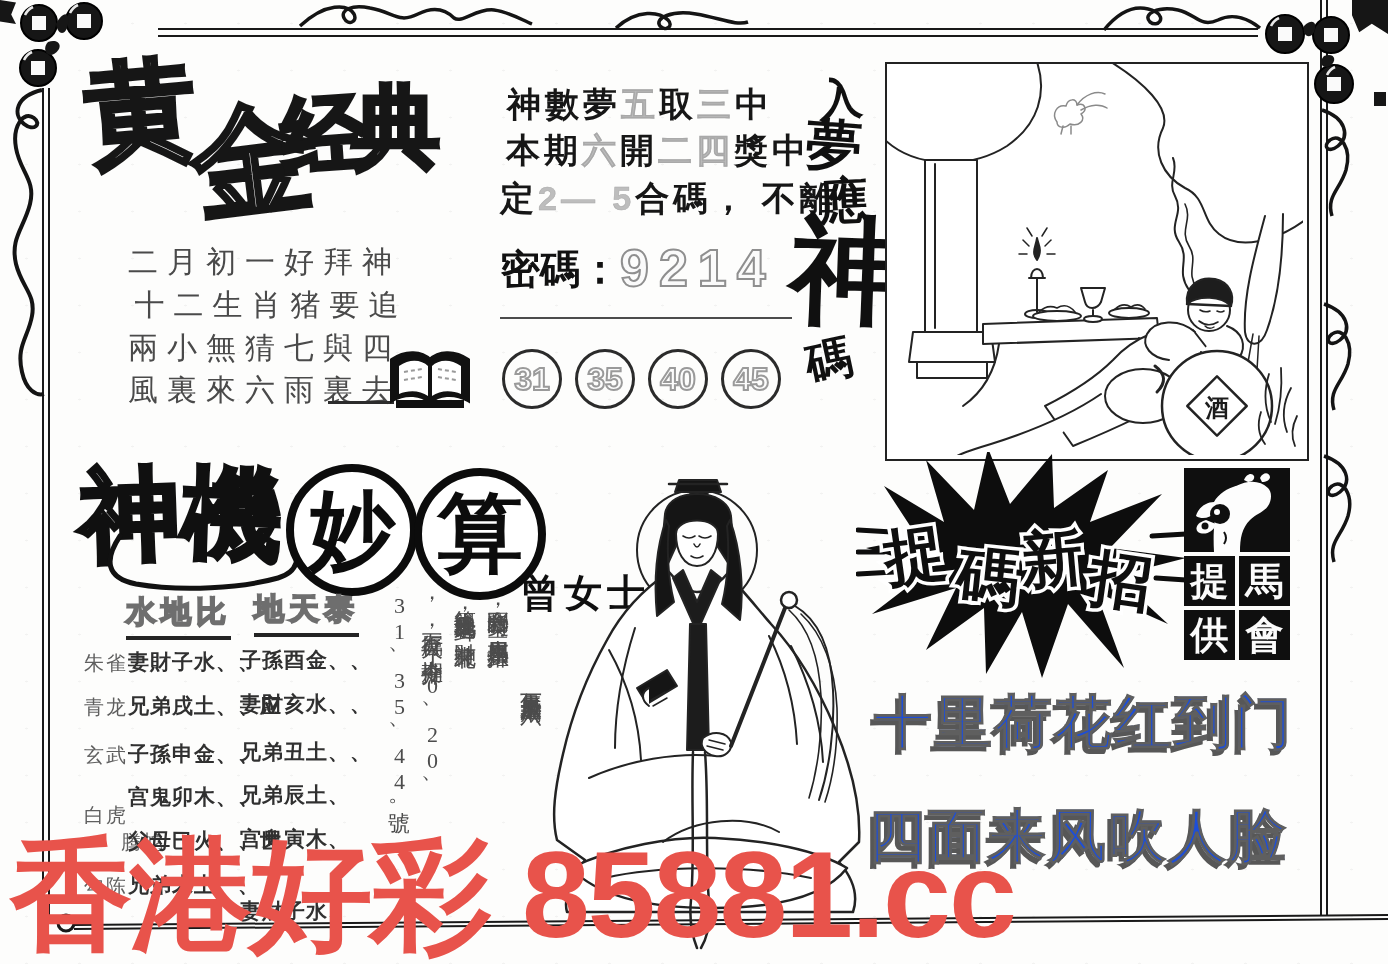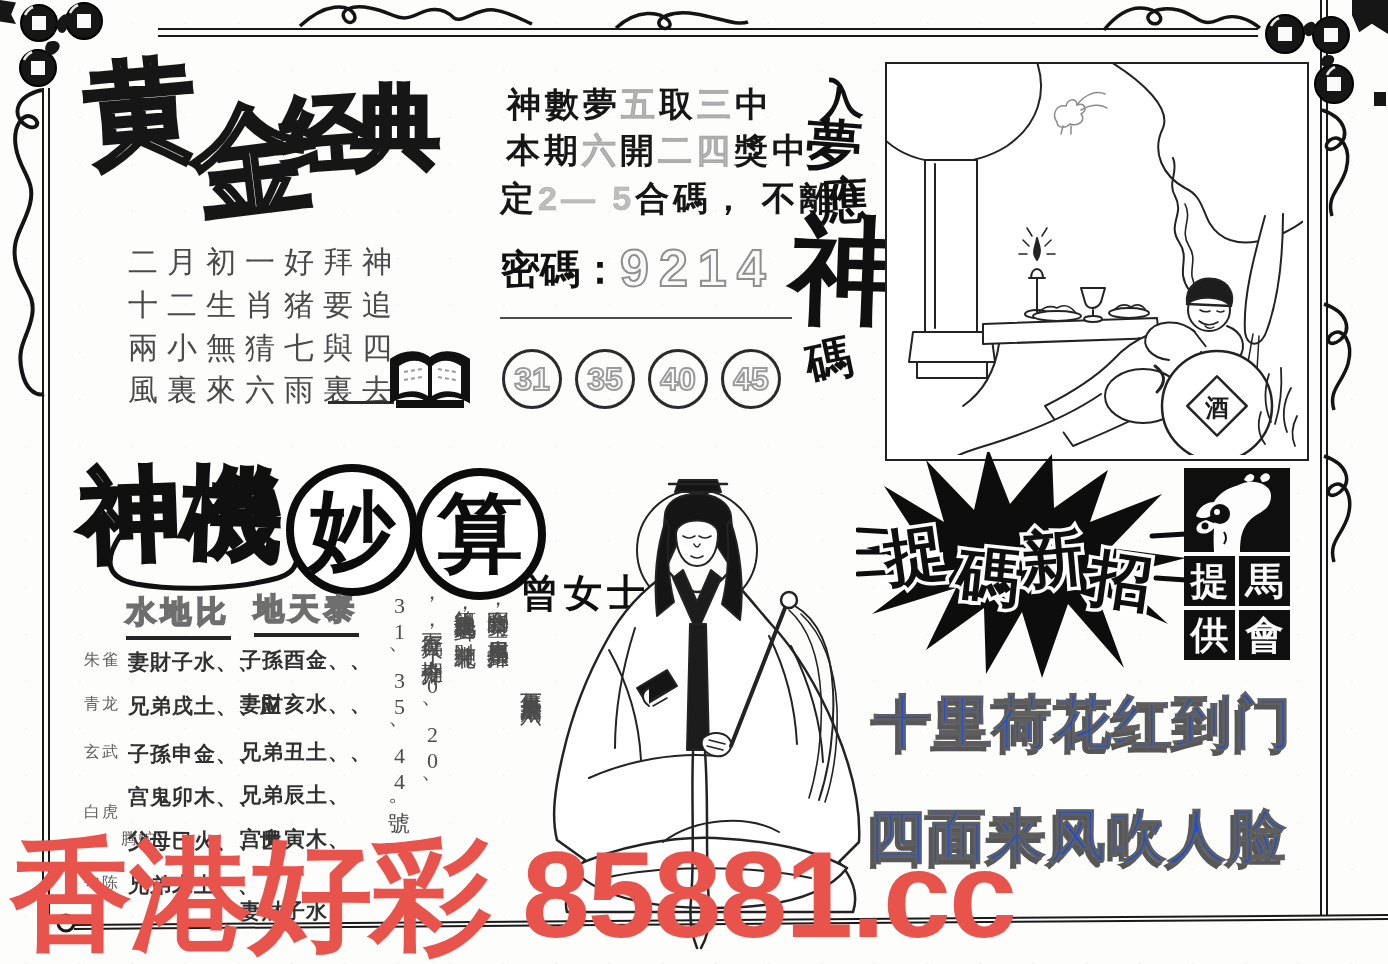--- a/index.html
+++ b/index.html
@@ -42,21 +42,21 @@
   .illu-frame{left:885px;top:62px;width:420px;height:395px;border:2px solid #222;background:#fff;}
 
   
   .seal-char{position:absolute;font-size:100px;font-weight:bold;line-height:1;color:#ffffff;-webkit-text-stroke:4px #101010;}
   .circle-char{position:absolute;width:116px;height:116px;border:8px solid #0c0c0c;border-radius:50%;background:#fff;display:flex;align-items:center;justify-content:center;}
   .circle-char span{font-size:86px;font-weight:bold;color:#0c0c0c;line-height:1;}
   .author{left:521px;top:568px;font-size:38px;font-weight:bold;color:#0f0f0f;letter-spacing:5px;}
 
   
   .hex-h{position:absolute;font-size:30px;font-weight:bold;letter-spacing:5px;color:#fdfdfd;-webkit-text-stroke:2px #6e6e6e;border-bottom:4px solid #242424;padding-bottom:3px;}
-  .god{position:absolute;font-size:16px;color:#5f5f5f;letter-spacing:2px;}
+  .god{position:absolute;font-size:20px;color:#5f5f5f;letter-spacing:2px;}
   .cell{position:absolute;font-size:21px;font-weight:bold;color:#303030;letter-spacing:1px;white-space:nowrap;}
 
   
   .fortune{left:383px;top:593px;height:348px;writing-mode:vertical-rl;text-orientation:upright;font-size:22px;color:#4c4c4c;letter-spacing:1px;line-height:33px;}
   .fortune .col{white-space:nowrap;}
   .fortune .col.first{padding-top:82px;}
 
   
   .horse-box{left:1184px;top:468px;width:106px;height:84px;background:#0f0f0f;}
   .jc-grid{left:1184px;top:556px;width:106px;display:grid;grid-template-columns:51px 51px;grid-auto-rows:50px;gap:4px;}
@@ -141,21 +141,21 @@
 
 <div>
   <span class="gc-char" style="left:86px;top:58px;font-size:110px;transform:rotate(-5deg);">黄</span>
   <span class="gc-char" style="left:192px;top:102px;font-size:120px;transform:rotate(-7deg);">金</span>
   <span class="gc-char" style="left:282px;top:94px;font-size:84px;transform:rotate(-4deg);">经</span>
   <span class="gc-char" style="left:352px;top:84px;font-size:88px;">典</span>
 </div>
 
 <div>
   <div class="poem-line" style="top:242px;">二月初一好拜神</div>
-  <div class="poem-line" style="top:285px;">十二生肖猪要追</div>
+  <div class="poem-line" style="top:285px;text-align:center;">十二生肖猪要追</div>
   <div class="poem-line" style="top:328px;">兩小無猜七與四</div>
   <div class="poem-line" style="top:370px;">風裏來六雨裏去</div>
   <div class="abs poem-underline"></div>
 </div>
 
 <svg class="abs" style="left:386px;top:348px;" width="88" height="66">
   <path d="M6 12 C20 2 36 4 44 12 C52 4 68 2 82 12 L82 52 C68 44 52 46 44 54 C36 46 20 44 6 52 Z" fill="#111" stroke="#111" stroke-width="4"></path>
   <path d="M13 18 C24 10 36 12 42 18 L42 48 C34 42 22 42 13 46 Z" fill="#fff"></path>
   <path d="M75 18 C64 10 52 12 46 18 L46 48 C54 42 66 42 75 46 Z" fill="#fff"></path>
   <line x1="18" y1="24" x2="36" y2="21" stroke="#9a9a9a" stroke-width="2" stroke-dasharray="4 3"></line>

